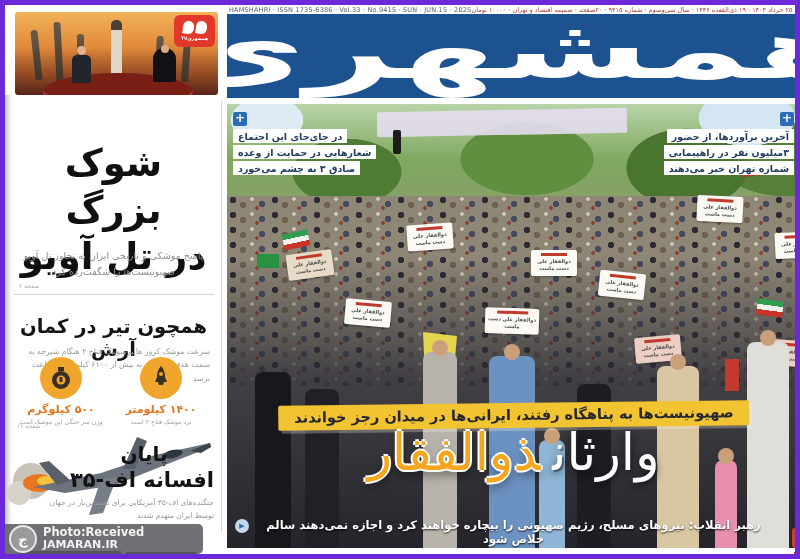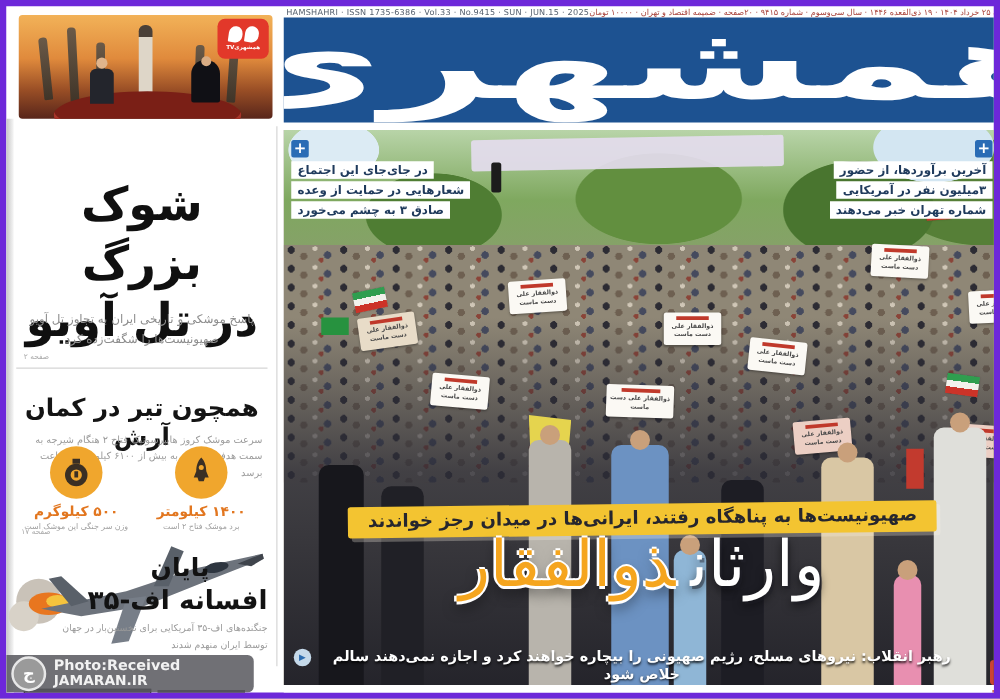--- a/index.html
+++ b/index.html
@@ -337,21 +337,21 @@
 
     <div class="cap cap-left">
       <div class="plus-box">+</div>
       <span class="cap-line">در جای‌جای این اجتماع</span>
       <span class="cap-line">شعارهایی در حمایت از وعده</span>
       <span class="cap-line">صادق ۳ به چشم می‌خورد</span>
     </div>
     <div class="cap cap-right">
       <div class="plus-box">+</div>
       <span class="cap-line">آخرین برآوردها، از حضور</span>
-      <span class="cap-line">۳میلیون نفر در آمریکایی</span>
+      <span class="cap-line">۳میلیون نفر در راهپیمایی</span>
       <span class="cap-line">شماره تهران خبر می‌دهند</span>
     </div>
 
     <div class="banner">صهیونیست‌ها به پناهگاه رفتند، ایرانی‌ها در میدان رجز خواندند</div>
     <div class="big-head">
       <span class="word-white">وارثان</span><span class="word-orange">ذوالفقار</span>
     </div>
     <div class="subline">رهبر انقلاب: نیروهای مسلح، رژیم صهیونی را بیچاره خواهند کرد و اجازه نمی‌دهند سالم خلاص شود</div>
     <div class="play-dot">▶</div>
     <div class="red-tab"></div>

